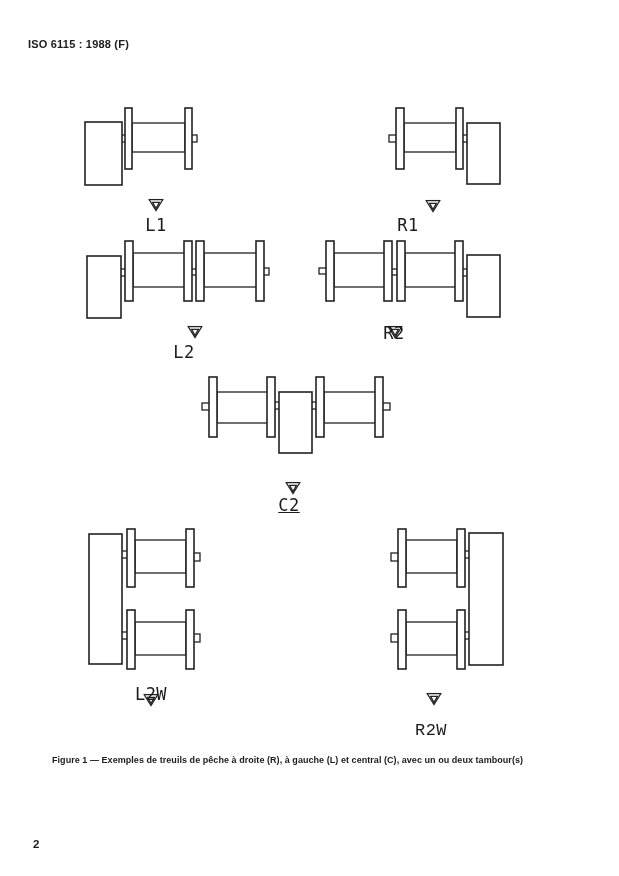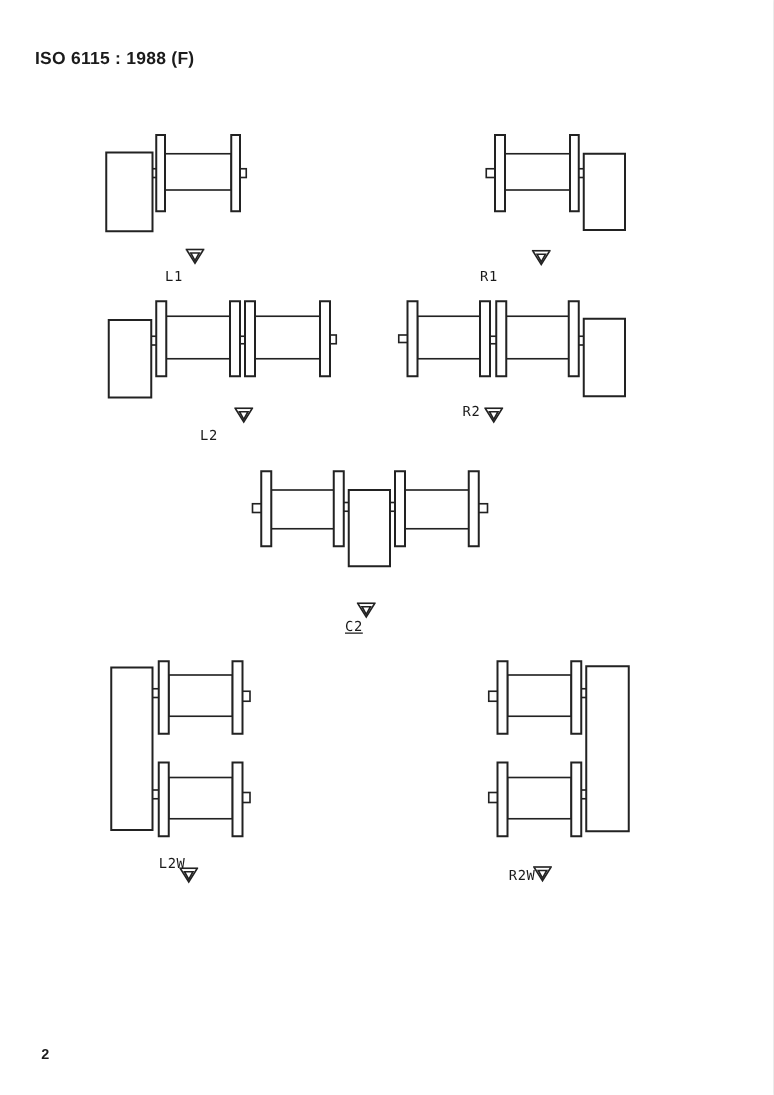--- a/index.html
+++ b/index.html
@@ -8,30 +8,30 @@
     width:619px;height:876px;
     background:#ffffff;
     font-family:"Liberation Sans", sans-serif;
     color:#1b1b1b;
     overflow:hidden;
     margin:0 auto;
     box-shadow:0 0 4px rgba(0,0,0,.25);
   }
   .doc-ref{
     position:absolute;left:28px;top:38px;
-    font-size:14px;font-weight:bold;letter-spacing:.2px;
+    font-size:11px;font-weight:bold;letter-spacing:.2px;
   }
   .drawing-layer{position:absolute;left:0;top:0;}
   .ink{fill:#ffffff;stroke:#222222;stroke-width:1.6px;}
   .ink-thin{fill:#ffffff;stroke:#222222;stroke-width:1.3px;}
   .arrow{stroke:#222222;stroke-width:1.3px;fill:none;}
   .fig-label{
-    position:absolute;width:48px;
+    position:absolute;width:48px;text-align:center;
     font-family:"DejaVu Sans Mono", monospace;
-    font-size:11px;color:#1b1b1b;letter-spacing:.5px;
+    font-size:17px;color:#1b1b1b;letter-spacing:.5px;
   }
   .caption{
     position:absolute;left:52px;top:755px;
     font-size:9px;font-weight:bold;letter-spacing:.05px;
     white-space:nowrap;
   }
   .page-number{
     position:absolute;left:33px;top:838px;
     font-size:11.5px;font-weight:bold;
   }
@@ -143,20 +143,21 @@
       <rect class="ink" x="457" y="610" width="8" height="59"></rect>
       <rect class="ink" x="469" y="533" width="34" height="132"></rect>
     </g>
     <use href="#view-arrow" x="426" y="693"></use>
   </svg>
 
   <div class="fig-label" style="left:132px;top:215px;">L1</div>
   <div class="fig-label" style="left:384px;top:215px;">R1</div>
   <div class="fig-label" style="left:160px;top:342px;">L2</div>
   <div class="fig-label" style="left:370px;top:323px;">R2</div>
-  <div class="fig-label" style="left:276px;top:495px;text-decoration:underline;">C2</div>
+  <div class="fig-label" style="left:265px;top:495px;text-decoration:underline;">C2</div>
   <div class="fig-label" style="left:127px;top:670px;margin-top:14px;">L2W</div>
-  <div class="fig-label" style="left:407px;top:694px;">R2W</div>
+  <div class="fig-label" style="left:407px;top:721px;font-family:Liberation Mono, monospace;">R2W</div>
 
+  <div class="caption">Figure 1 — Exemples de treuils de pêche à droite (R), à gauche (L) et central (C), avec un ou deux tambour(s)</div>
 
   <div class="page-number">2</div>
 
 </div>
 
 </body></html>

